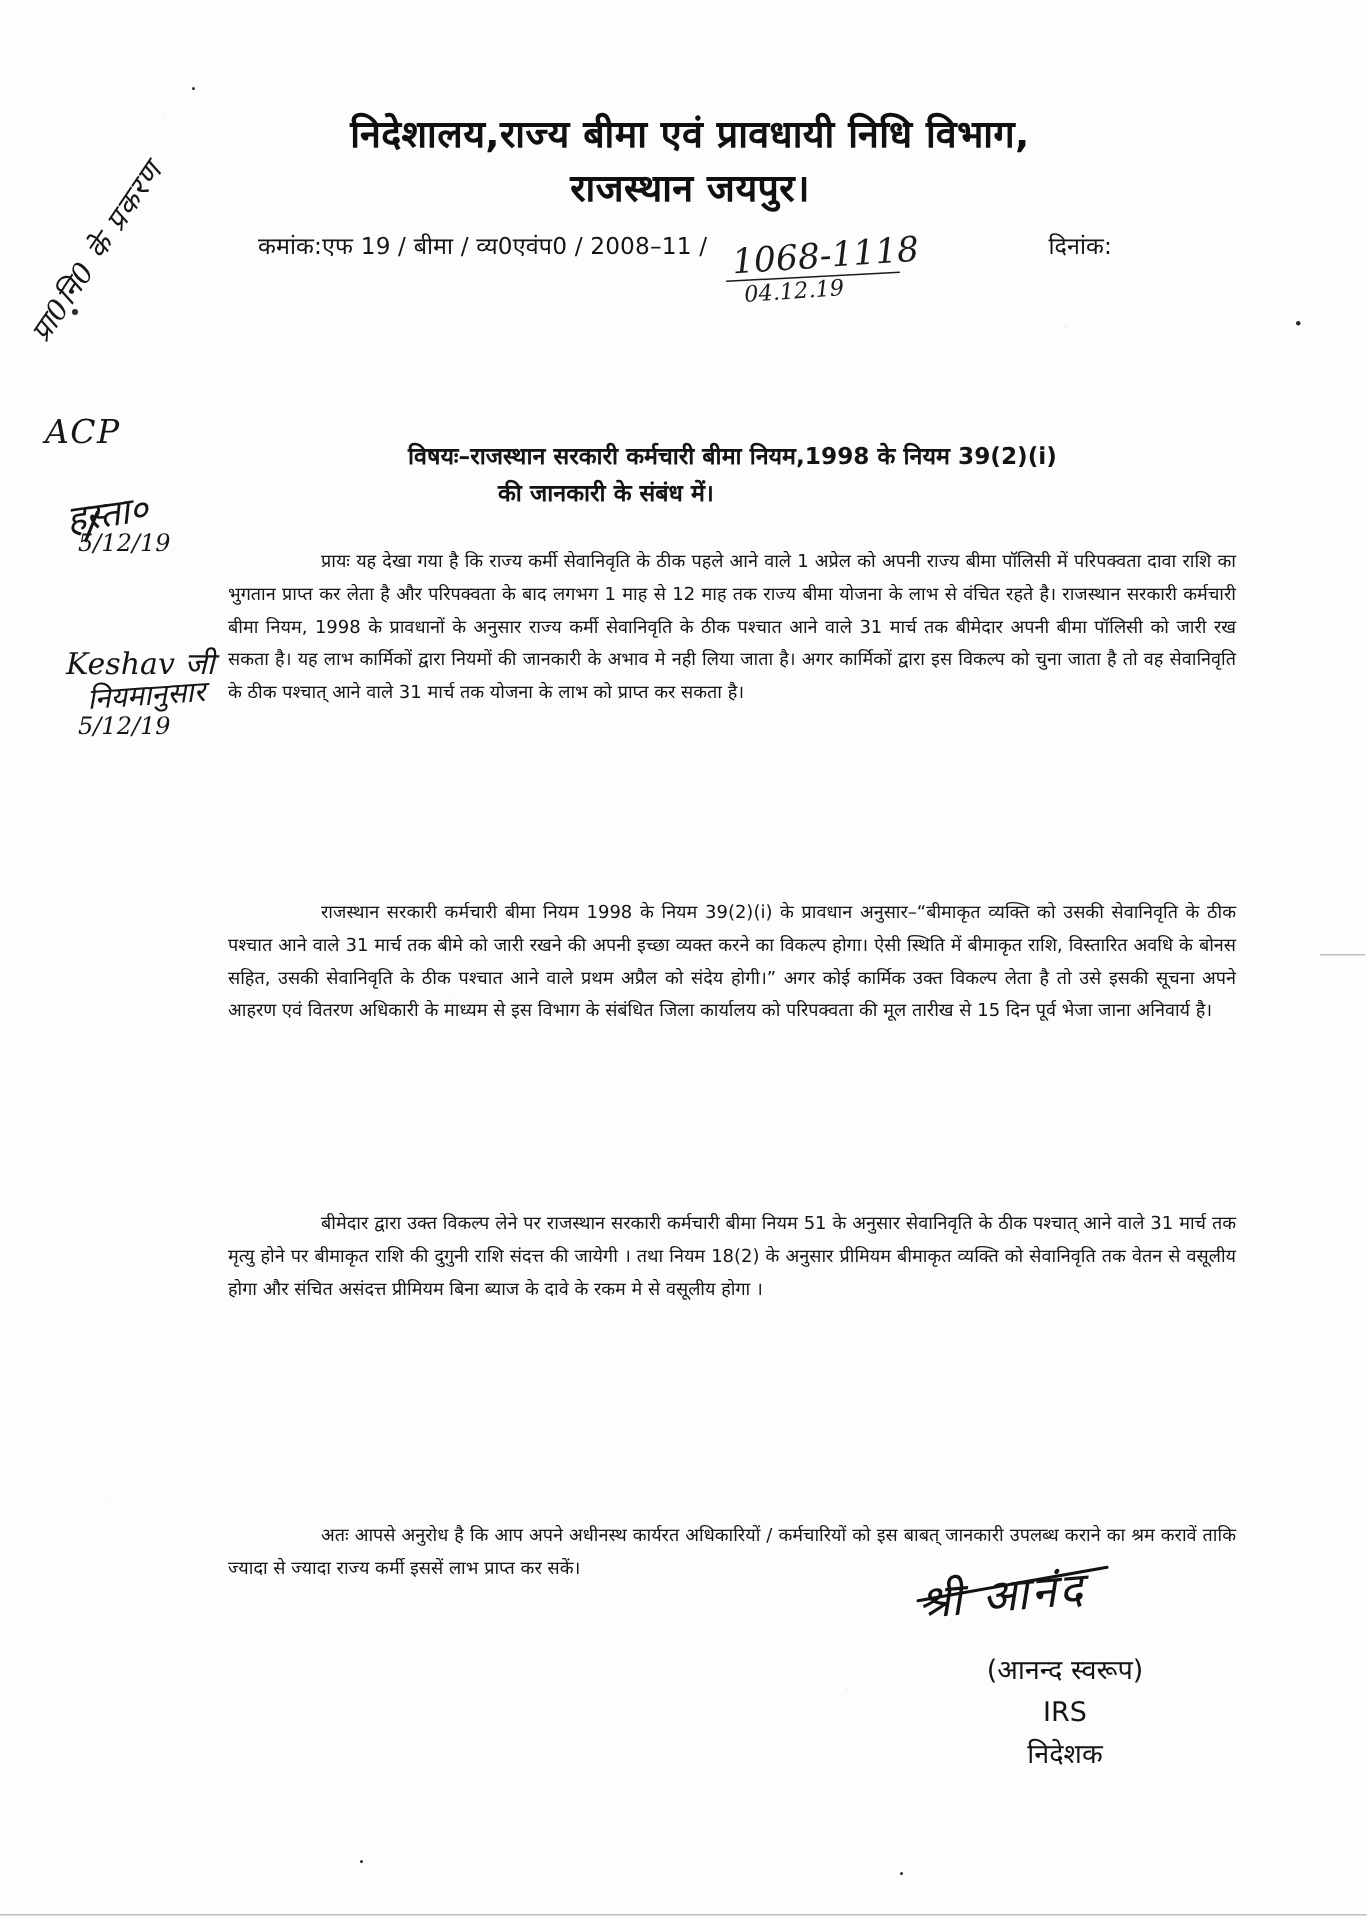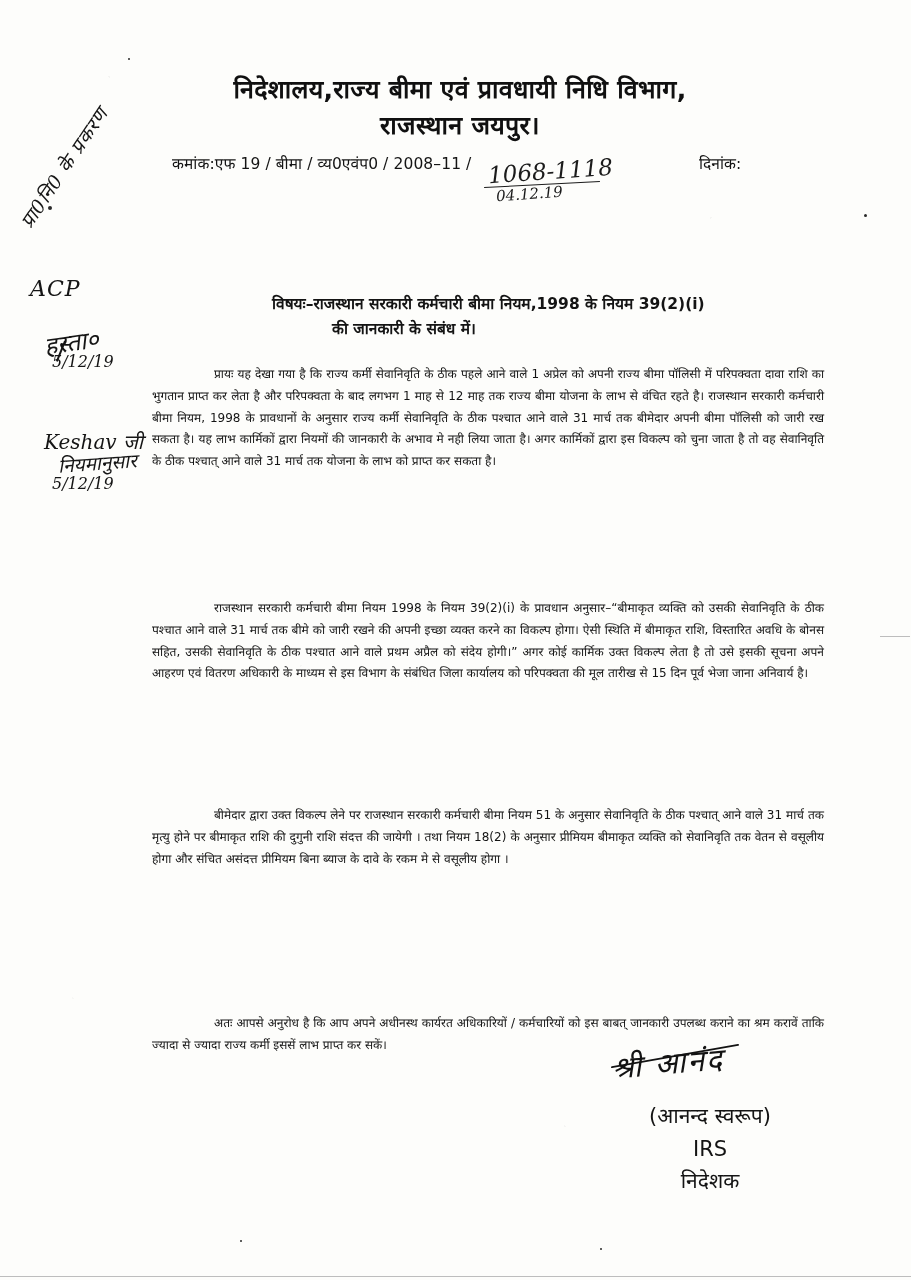--- a/index.html
+++ b/index.html
@@ -138,21 +138,21 @@
   #p3 { top: 805px; }
   #p4 { top: 965px; margin-top: 48px; }
 
   
   .sign-block {
     position: absolute;
     left: 560px;
     top: 1100px;
     width: 300px;
     text-align: center;
-    font-size: 21px;
+    font-size: 18px;
     line-height: 1.55;
   }
 
   .hw-signature {
     position: absolute;
     left: 612px;
     top: 1042px;
     font-family: "DejaVu Serif", serif;
     font-size: 30px;
     font-style: italic;

